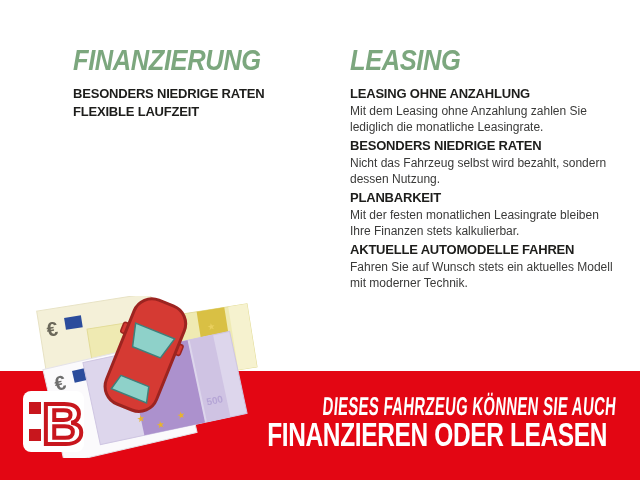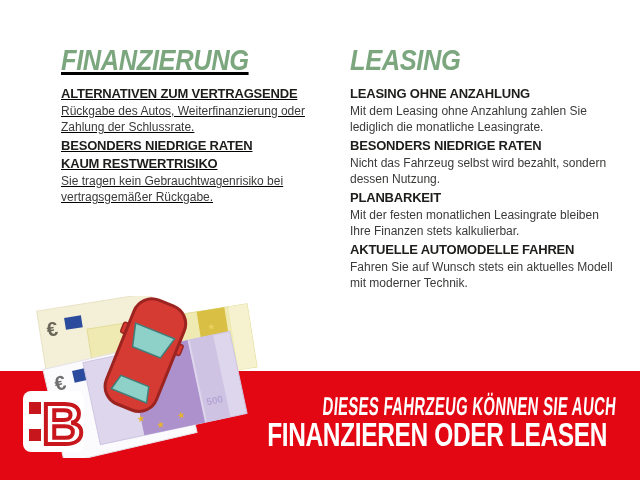--- a/index.html
+++ b/index.html
@@ -2,21 +2,21 @@
 <html><head>
 <meta charset="utf-8">
 <style>
   html,body{margin:0;padding:0;}
   body{
     width:640px;height:480px;position:relative;overflow:hidden;
     background:#ffffff;
     font-family:"Liberation Sans", sans-serif;
   }
   .col{position:absolute;top:45px;width:300px;}
-  .col-left{left:61px;text-decoration:underline;}
+  .col-left{left:73px;}
   .col-right{left:350px;}
   .col-heading{
     margin:0 0 11px 0;
     font-size:30px;line-height:30px;font-weight:bold;font-style:italic;
     color:#7CA77E;letter-spacing:-0.5px;white-space:nowrap;
     transform:scaleX(0.85);transform-origin:left top;
   }
   .section{margin-bottom:3px;}
   .section-title{
     font-size:13px;line-height:15px;font-weight:bold;color:#1d1d1b;
@@ -50,33 +50,24 @@
     background:#ffffff;border-radius:8px;z-index:3;
   }
   .logo svg{display:block;}
 </style>
 </head>
 <body>
 
 <div class="col col-left">
   <h1 class="col-heading">FINANZIERUNG</h1>
   <div class="section">
-    <div class="section-title">ALTERNATIVEN ZUM VERTRAGSENDE</div>
-    <p class="section-body">Rückgabe des Autos, Weiterfinanzierung oder
-Zahlung der Schlussrate.</p>
-  </div>
-  <div class="section">
     <div class="section-title">BESONDERS NIEDRIGE RATEN</div>
   </div>
   <div class="section">
-  </div>
-  <div class="section">
-    <div class="section-title">KAUM RESTWERTRISIKO</div>
-    <p class="section-body">Sie tragen kein Gebrauchtwagenrisiko bei
-vertragsgemäßer Rückgabe.</p>
+    <div class="section-title">FLEXIBLE LAUFZEIT</div>
   </div>
 </div>
 
 <div class="col col-right">
   <h1 class="col-heading">LEASING</h1>
   <div class="section">
     <div class="section-title">LEASING OHNE ANZAHLUNG</div>
     <p class="section-body">Mit dem Leasing ohne Anzahlung zahlen Sie
 lediglich die monatliche Leasingrate.</p>
   </div>

